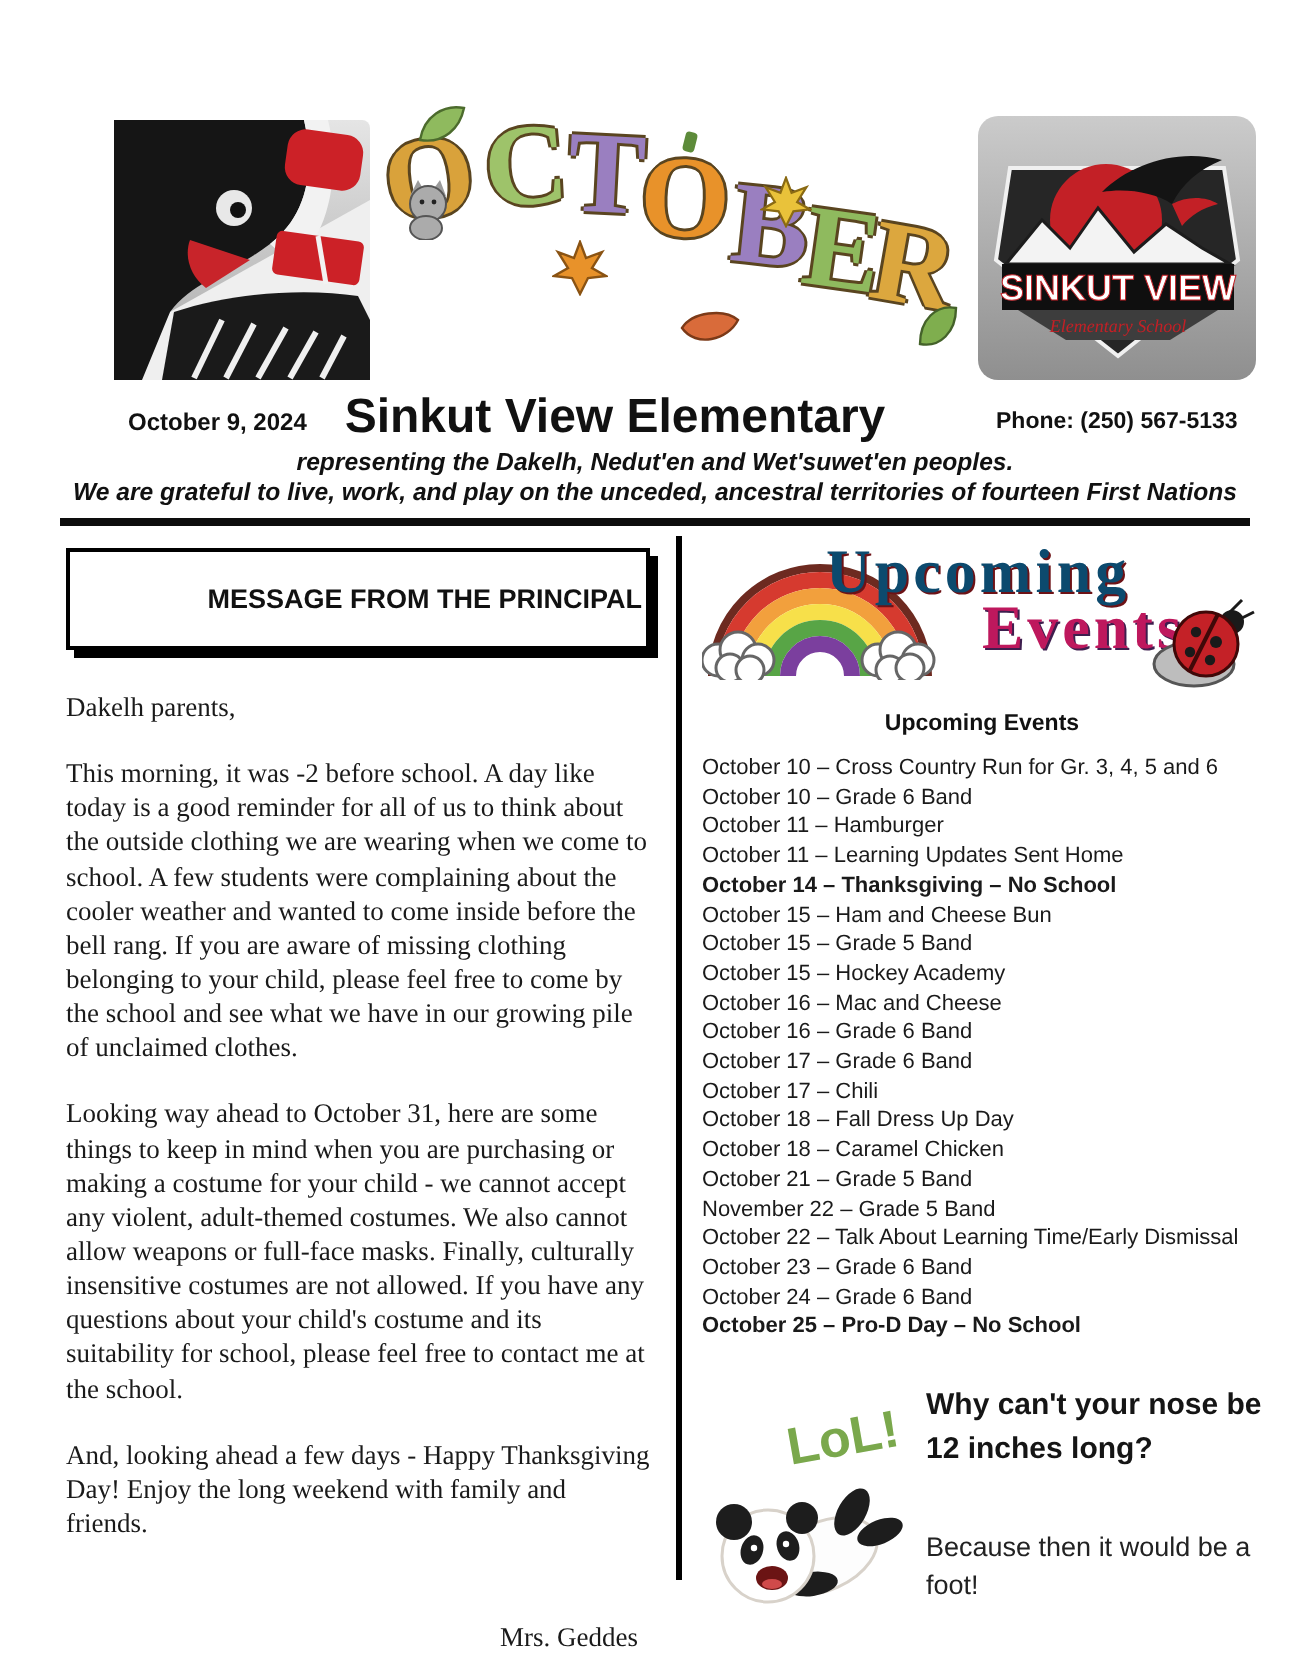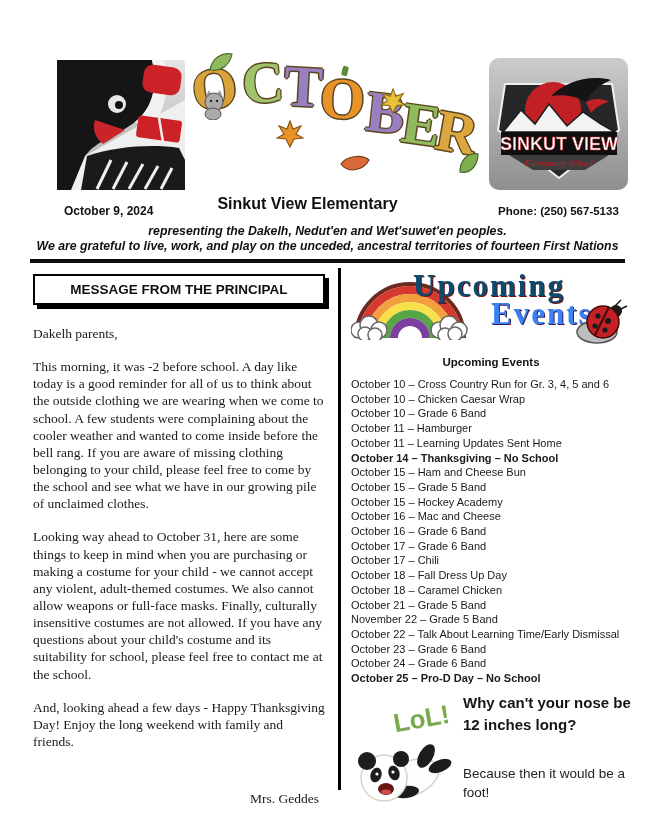--- a/index.html
+++ b/index.html
@@ -19,47 +19,47 @@
   .l4{left:176px;top:30px;color:#9a7fc0;transform:rotate(6deg);}
   .l5{left:212px;top:42px;color:#8fba5e;transform:rotate(8deg);}
   .l6{left:246px;top:50px;color:#dca73e;transform:rotate(10deg);}
   .stem{position:absolute;left:152px;top:12px;width:6px;height:10px;background:#5d8b3a;
         border-radius:2px;transform:rotate(14deg);}
   .leaf{position:absolute;}
   .logo{position:absolute;left:489px;top:58px;width:139px;height:156px;}
 
   .date-line{position:absolute;left:64px;top:204px;font-weight:bold;font-size:12px;}
   .school-title{position:absolute;left:150px;top:195px;width:315px;text-align:center;
-      font-weight:bold;font-size:16px;}
+      font-weight:bold;font-size:24px;}
   .phone-line{position:absolute;left:498px;top:205px;font-weight:bold;font-size:11.5px;}
   .ack{position:absolute;left:30px;top:224px;width:595px;text-align:center;
       font-weight:bold;font-style:italic;font-size:12.3px;line-height:1.25;}
   .rule{position:absolute;left:30px;top:259px;width:595px;height:4px;background:#0d0d0d;}
 
   
   .left-col{position:absolute;left:33px;top:274px;width:292px;}
-  .msg-box{border:2px solid #000;box-shadow:4px 4px 0 0 #000;padding:6px 2px;
-      text-align:center;font-weight:bold;font-size:13.5px;background:#fff;}
+  .msg-box{border:2px solid #000;box-shadow:4px 4px 0 0 #000;padding:16px 2px;
+      text-align:right;font-weight:bold;font-size:13.5px;background:#fff;}
   .msg-body{margin-top:20px;font-family:"Liberation Serif",serif;font-size:13.5px;
       line-height:1.27;color:#1a1a1a;}
   .msg-body p{margin:0 0 16px 0;}
   .signature{margin-top:40px;text-align:right;padding-right:6px;}
 
   
   .divider{position:absolute;left:338px;top:268px;width:2.5px;height:522px;background:#000;}
 
   
   .right-col{position:absolute;left:351px;top:268px;width:280px;}
   .banner{position:relative;height:78px;}
   .rainbow{position:absolute;left:0;top:2px;}
   .banner-w1{position:absolute;left:62px;top:0px;font-family:"Liberation Serif",serif;
       font-weight:bold;font-size:31px;letter-spacing:2px;color:#0c4a6e;
       text-shadow:1px 1px 0 #6d1216;}
   .banner-w2{position:absolute;left:140px;top:28px;font-family:"Liberation Serif",serif;
-      font-weight:bold;font-size:31px;letter-spacing:2px;color:#3b82f6;
+      font-weight:bold;font-size:31px;letter-spacing:2px;color:#be185d;
       text-shadow:1px 1px 0 #3e1e4e;}
   .ladybug{position:absolute;right:0;top:30px;}
   .events-heading{margin-top:10px;text-align:center;font-weight:bold;font-size:11.5px;}
   .events-list{margin-top:9px;font-size:11px;line-height:14.7px;color:#1a1a1a;
       white-space:nowrap;}
   .events-list .bold{font-weight:bold;}
 
   
   .panda{position:absolute;left:350px;top:694px;}
   .joke-q{position:absolute;left:463px;top:692px;width:170px;font-weight:bold;
@@ -217,21 +217,20 @@
           <circle cx="33" cy="23" r="3" fill="#1a1a1a"></circle>
         <circle cx="20" cy="28" r="2.6" fill="#1a1a1a"></circle>
           <circle cx="30" cy="32" r="2.6" fill="#1a1a1a"></circle>
       </svg>
     </div>
 
     <div class="events-heading">Upcoming Events</div>
 
     <div class="events-list">
       <div>October 10 – Cross Country Run for Gr. 3, 4, 5 and 6</div>
-      <div>October 10 – Chicken Caesar Wrap</div>
       <div>October 10 – Grade 6 Band</div>
       <div>October 11 – Hamburger</div>
       <div>October 11 – Learning Updates Sent Home</div>
       <div class="bold">October 14 – Thanksgiving – No School</div>
       <div>October 15 – Ham and Cheese Bun</div>
       <div>October 15 – Grade 5 Band</div>
       <div>October 15 – Hockey Academy</div>
       <div>October 16 – Mac and Cheese</div>
       <div>October 16 – Grade 6 Band</div>
       <div>October 17 – Grade 6 Band</div>

